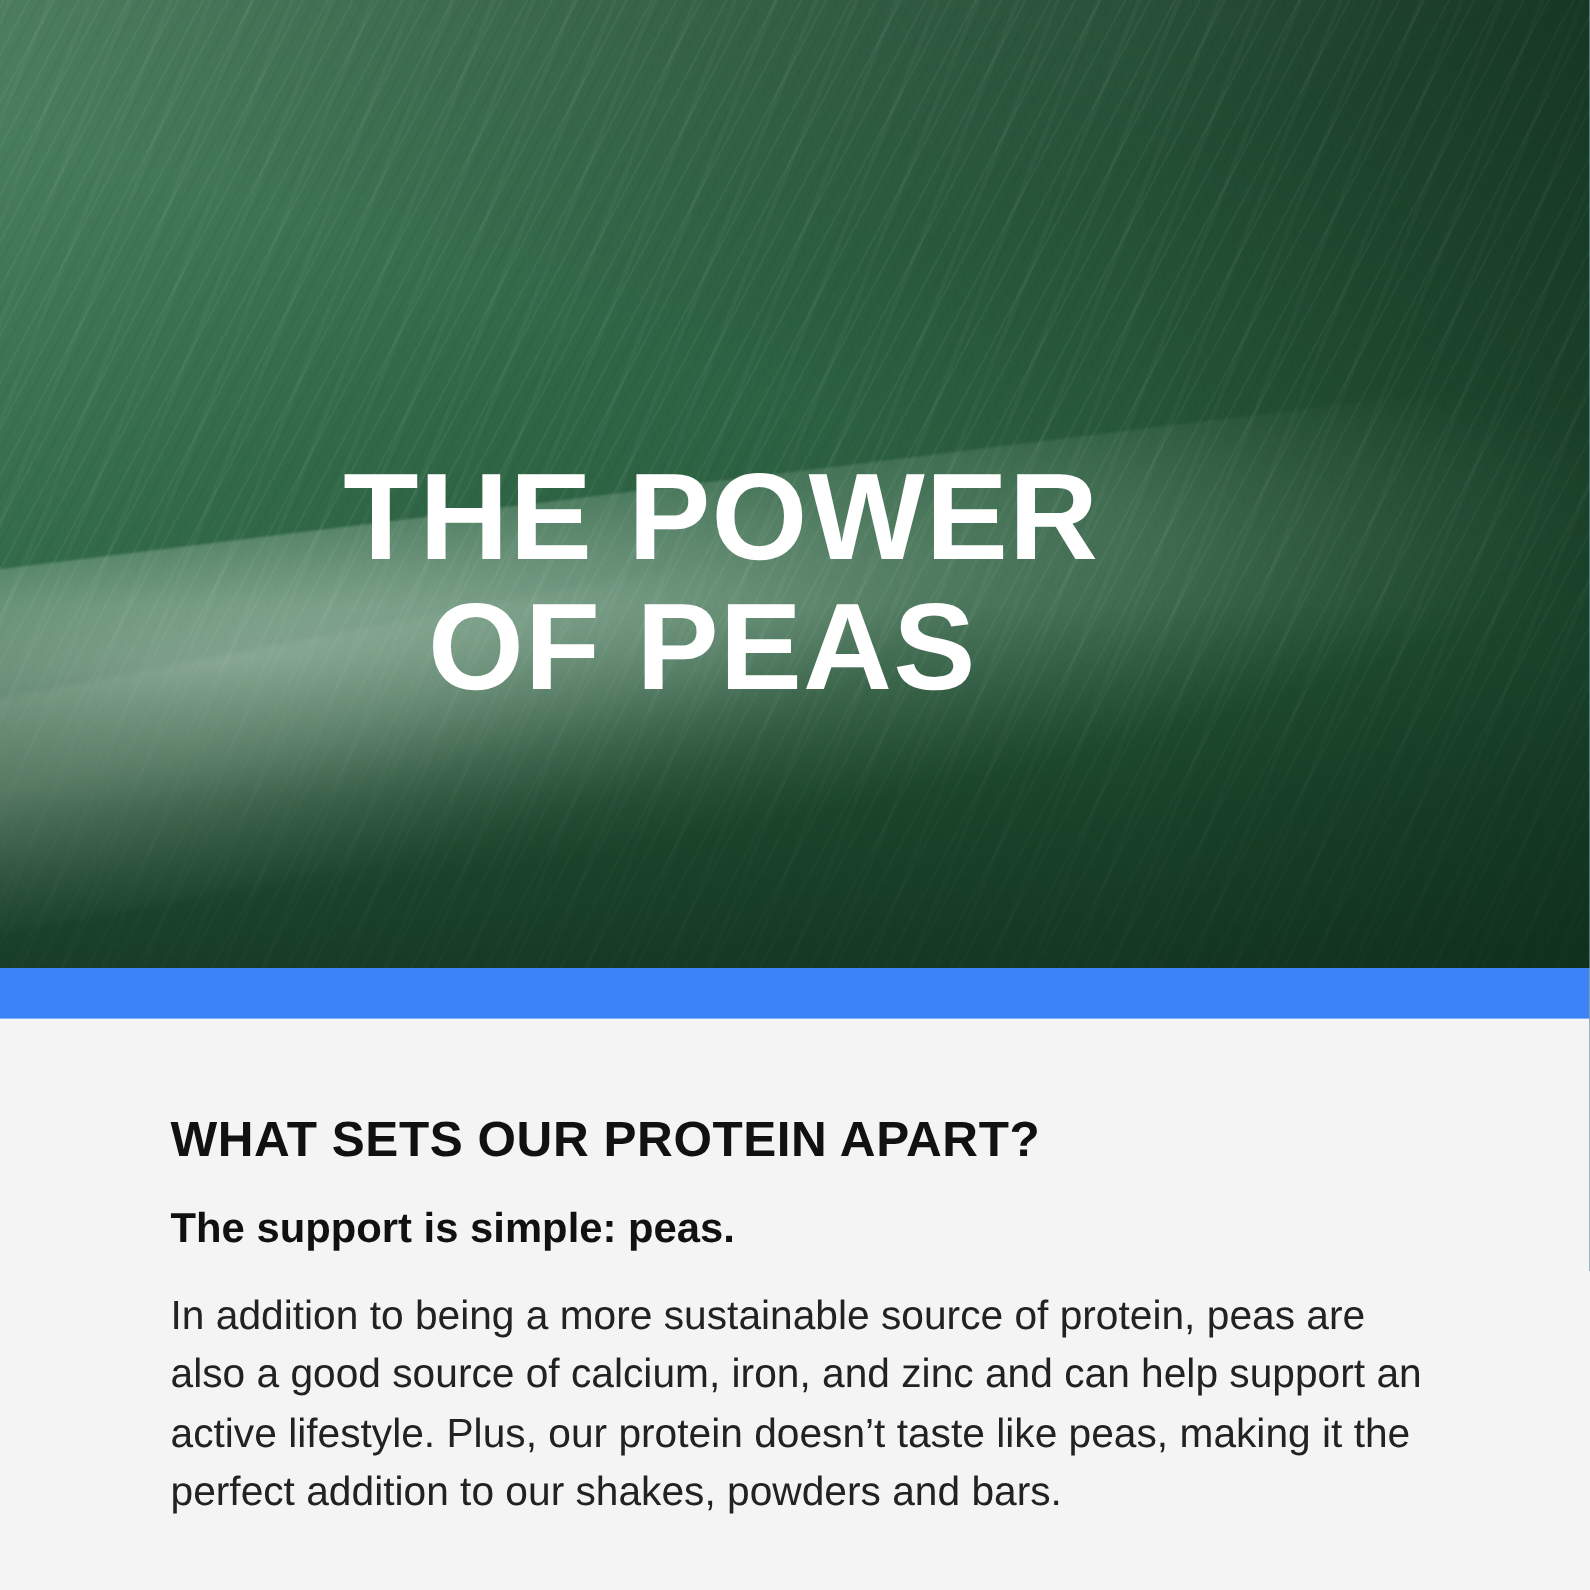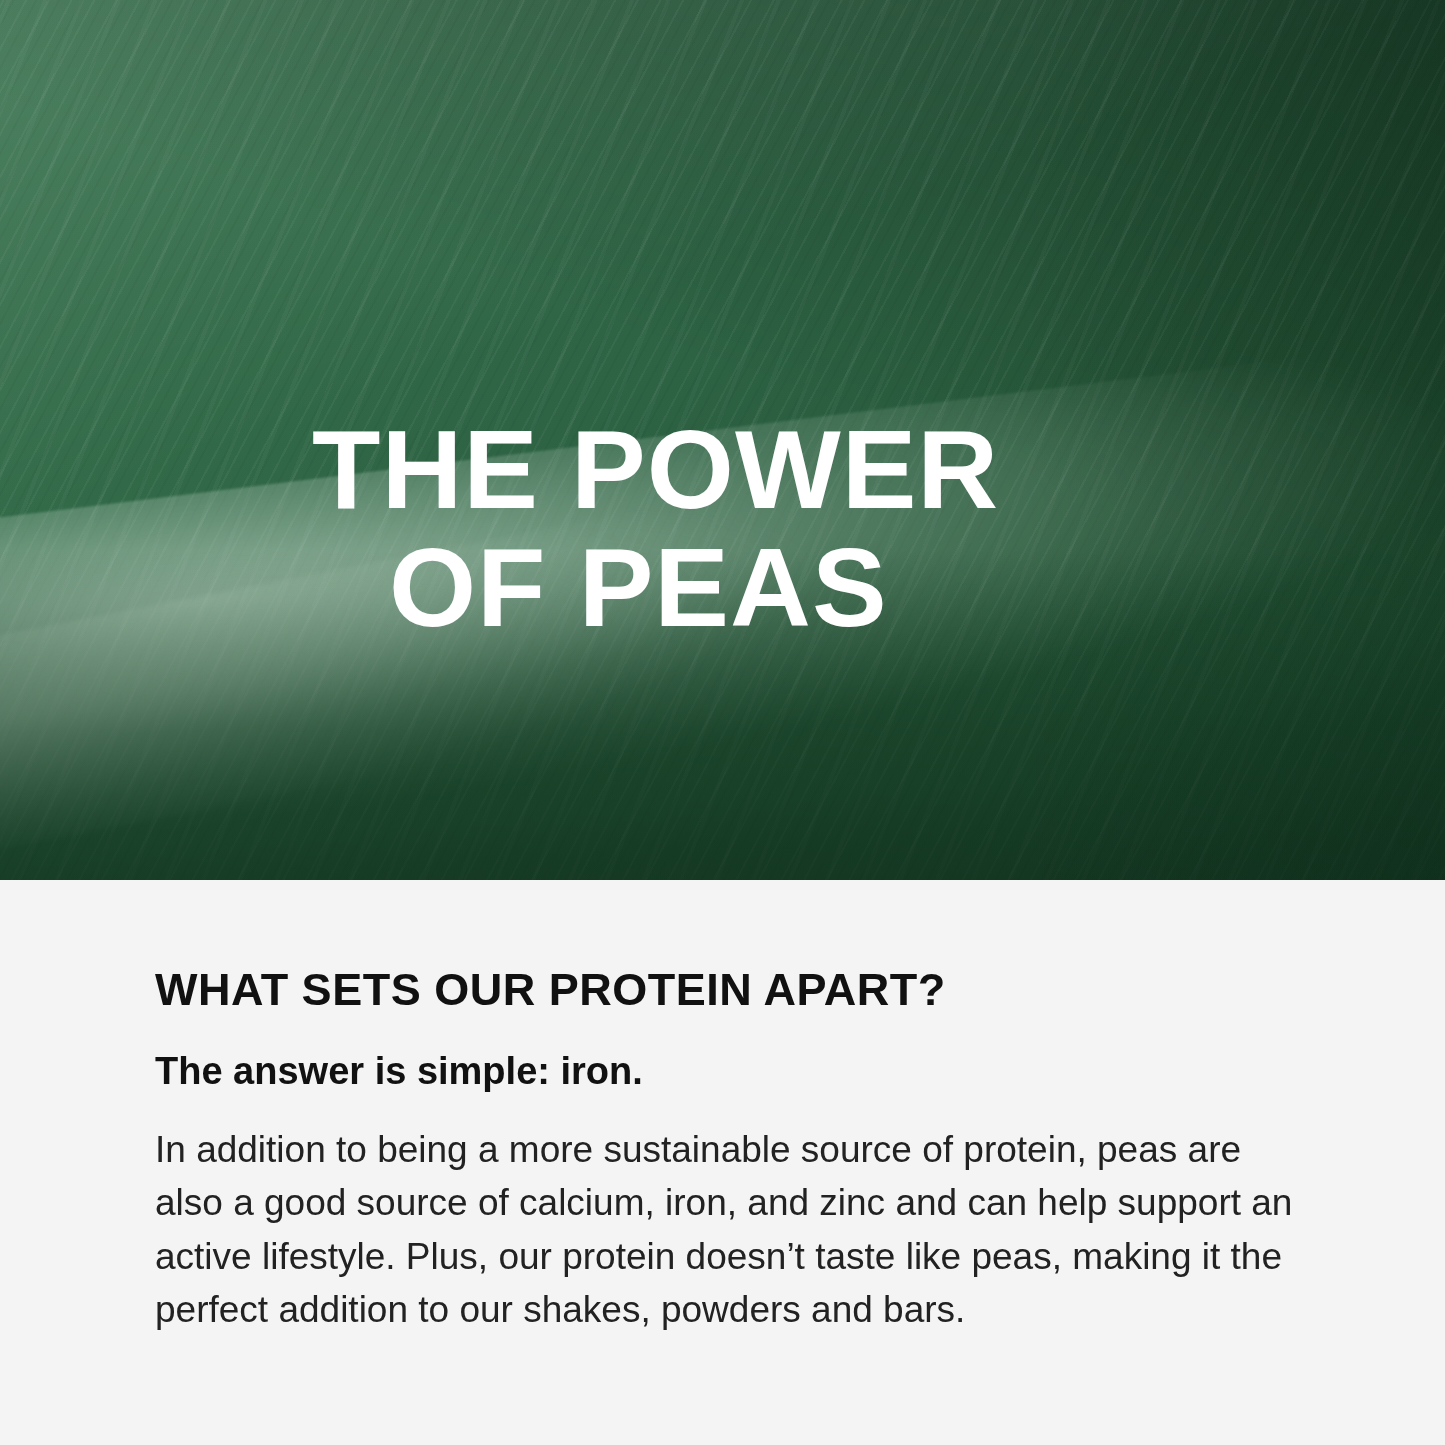--- a/index.html
+++ b/index.html
@@ -116,20 +116,21 @@
     display: block;
     margin-left: 77px;
   }
 
   
   .content {
     flex: 1;
     background: #f4f4f4;
     padding: 84px 118px 0 155px;
     box-sizing: border-box;
+    margin-top: 46px;
   }
   .heading {
     font-size: 45px;
     font-weight: 800;
     color: #111111;
     letter-spacing: 0.5px;
     text-transform: uppercase;
     margin: 0 0 34px 0;
   }
   .subheading {
@@ -161,17 +162,17 @@
     <div class="hero-shadow-right"></div>
 
     <h1 class="hero-title">
       <span class="line1">THE POWER</span>
       <span class="line2">OF PEAS</span>
     </h1>
   </section>
 
   <section class="content">
     <h2 class="heading">WHAT SETS OUR PROTEIN APART?</h2>
-    <h3 class="subheading">The answer is simple: iron.</h3>
+    <h3 class="subheading">The support is simple: peas.</h3>
     <p class="body-copy">In addition to being a more sustainable source of protein, peas are also a good source of calcium, iron, and zinc and can help support an active lifestyle. Plus, our protein doesn’t taste like peas, making it the perfect addition to our shakes, powders and bars.</p>
   </section>
 
 </div>
 
 </body></html>

